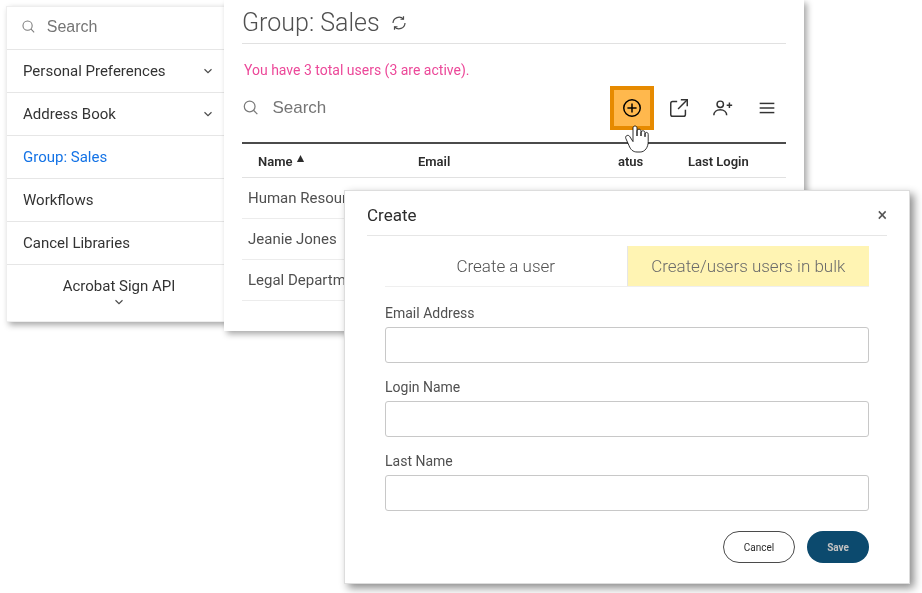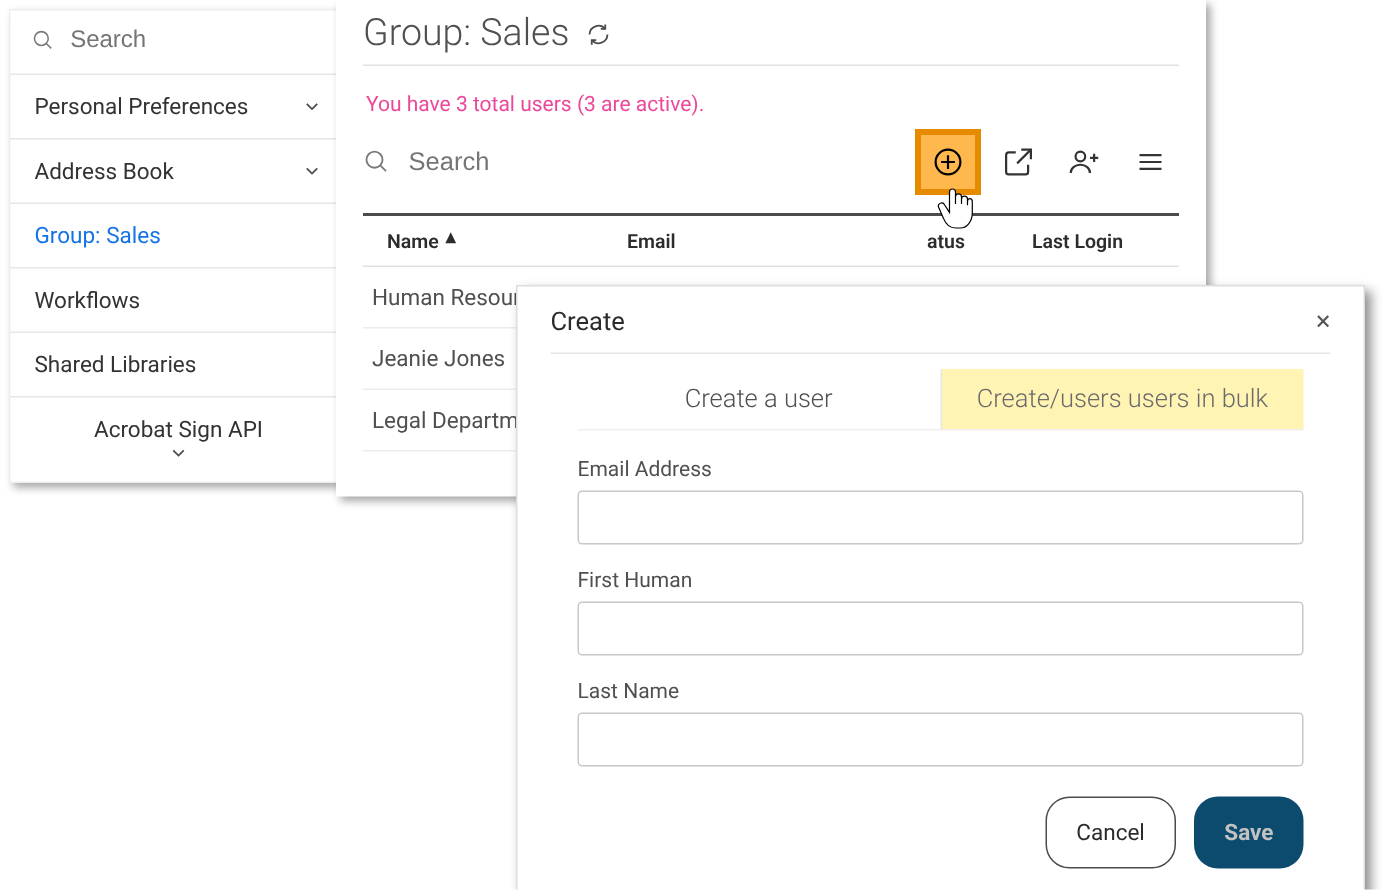--- a/index.html
+++ b/index.html
@@ -182,24 +182,24 @@
     padding:0 10px;
     font-size:14px;
   }
   .modal-footer {
     display:flex;
     justify-content:flex-end;
     gap:12px;
     padding: 4px 18px 0;
   }
   .btn {
-    height:48px;
+    height:32px;
     padding:0 20px;
     border-radius:16px;
-    font-size:15px;
+    font-size:10px;
     display:flex; align-items:center; justify-content:center;
     cursor:pointer;
   }
   .btn-cancel { border:1.5px solid #4b4b4b; background:#fff; color:#2c2c2c; }
   .btn-save { border:none; background:#0c4a6e; color:#c2c2c2; cursor:not-allowed;font-weight:bold; }
 
   .search-icon { width:18px; height:18px; stroke:#7a7a7a; stroke-width:1.6; fill:none; }
   .toolbar .search-icon { width:20px; height:20px; }
 </style>
 </head>
@@ -226,21 +226,21 @@
         <polyline points="6 9 12 15 18 9"></polyline>
       </svg>
   </div>
   <div class="sidebar-item active">
     <span>Group: Sales</span>
   </div>
   <div class="sidebar-item">
     <span>Workflows</span>
   </div>
   <div class="sidebar-item">
-    <span>Shared Libraries</span>
+    <span>Cancel Libraries</span>
   </div>
   <div class="sidebar-item">
     <span>Acrobat Sign API</span>
     <svg class="chev" viewBox="0 0 24 24">
         <polyline points="6 9 12 15 18 9"></polyline>
       </svg>
   </div>
 </div>
 
 <div class="main-wrap">
@@ -323,21 +323,21 @@
   <div class="modal-tabs">
     <div class="modal-tab">Create a user</div>
     <div class="modal-tab tab-highlight">Create/users users in bulk</div>
   </div>
 
   <div class="form-group">
     <label class="form-label">Email Address</label>
     <input class="form-input" style="">
   </div>
   <div class="form-group">
-    <label class="form-label">First Human</label>
+    <label class="form-label">Login Name</label>
     <input class="form-input" style="">
   </div>
   <div class="form-group">
     <label class="form-label">Last Name</label>
     <input class="form-input" style="">
   </div>
 
   <div class="modal-footer">
     <div class="btn btn-cancel">Cancel</div>
     <div class="btn btn-save">Save</div>

